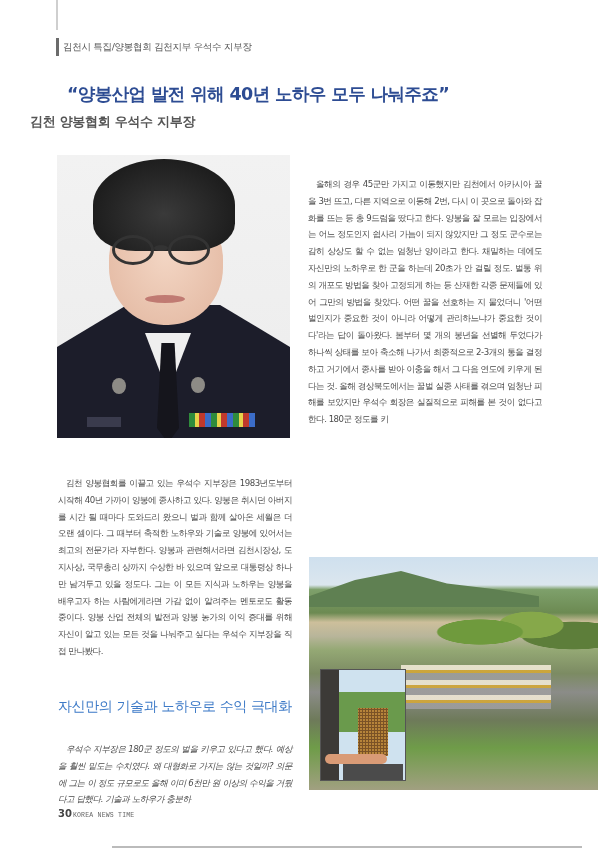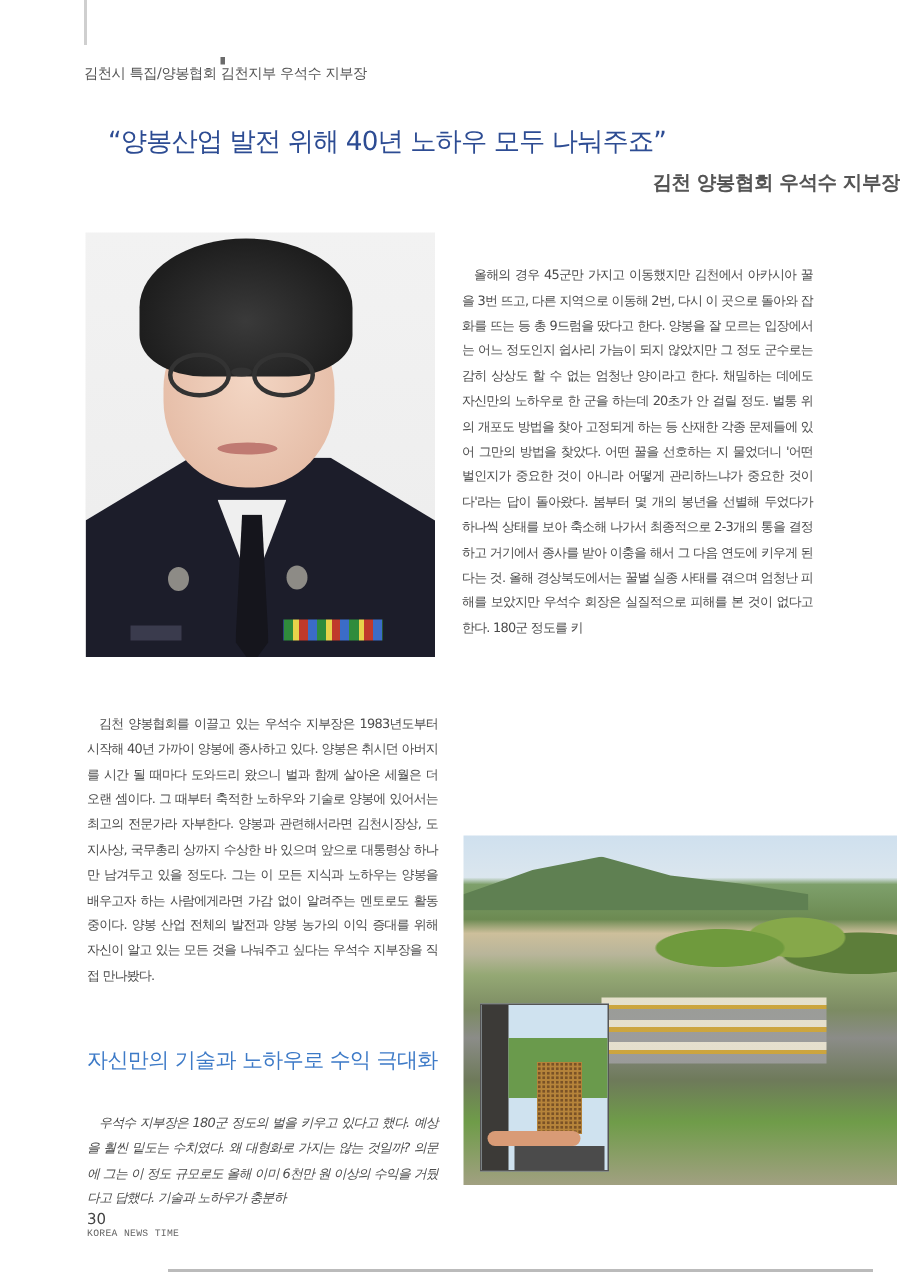--- a/index.html
+++ b/index.html
@@ -1,27 +1,27 @@
 <!DOCTYPE html>
 <html><head>
   <meta charset="utf-8">
   <style>
-    * { margin: 0; padding: 0; box-sizing: border-box; flex-direction: column; }
+    * { margin: 0; padding: 0; box-sizing: border-box; }
     html, body { width: 600px; height: 849px; background: #ffffff; overflow: hidden; }
     body { font-family: "DejaVu Sans", "Liberation Sans", sans-serif; color: #333; position: relative; }
 
     .top-rule { position: absolute; left: 56px; top: 0; width: 2px; height: 30px; background: #cfcfcf; }
     .section-tag { position: absolute; left: 56px; top: 38px; height: 18px; display: flex; align-items: center; }
     .section-tag .bar { width: 3px; height: 18px; background: #6b6b6b; margin-right: 4px; }
     .section-tag .txt { font-size: 9.5px; color: #555; letter-spacing: -0.3px; }
 
     .headline { position: absolute; left: 0; width: 516px; top: 82px; text-align: center;
-      font-size: 17.5px; font-weight: normal; color: #2d4c93; letter-spacing: -0.6px; }
-    .subhead { position: absolute; left: 0; width: 600px; top: 113px; text-align: right;
-      font-size: 13px; font-weight: bold; color: #555; letter-spacing: -0.3px; }
+      font-size: 17.5px; font-weight: bold; color: #2d4c93; letter-spacing: -0.6px; }
+    .subhead { position: absolute; left: 0; width: 600px; top: 113px; text-align: left;
+      font-size: 13px; font-weight: bold; color: #555; letter-spacing: -0.3px; padding-left: 30px; }
 
     .portrait { position: absolute; left: 57px; top: 155px; width: 233px; height: 283px;
       background: linear-gradient(180deg, #f2f2f2 0%, #ececec 100%); overflow: hidden; }
     .portrait .hair { position: absolute; left: 36px; top: 4px; width: 142px; height: 92px;
       background: radial-gradient(ellipse at 50% 60%, #3a3a3a 0%, #1e1e1e 70%); border-radius: 50% 50% 30% 30%; }
     .portrait .face { position: absolute; left: 52px; top: 50px; width: 114px; height: 120px;
       background: radial-gradient(ellipse at 50% 40%, #f3d6c4 0%, #e5bca6 80%); border-radius: 45% 45% 48% 48%; }
     .portrait .glasses { position: absolute; left: 55px; top: 80px; width: 100px; height: 32px; }
     .portrait .glasses span { position: absolute; top: 0; width: 42px; height: 30px; border: 3px solid #333; border-radius: 50%; }
     .portrait .glasses .l { left: 0; } .portrait .glasses .r { left: 56px; }
@@ -60,21 +60,21 @@
                   radial-gradient(ellipse at 85% 55%, #5d7e3a 0 25%, transparent 26%); }
     .landscape .inset { position: absolute; left: 11px; top: 112px; width: 86px; height: 112px; background: #cfe2ef; overflow: hidden; border: 1px solid #555; }
     .landscape .inset .left-dark { position: absolute; left: 0; top: 0; width: 18px; height: 112px; background: #3c3a37; }
     .landscape .inset .green { position: absolute; left: 18px; top: 22px; width: 70px; height: 40px; background: #6a9a4c; }
     .landscape .inset .frame { position: absolute; left: 37px; top: 38px; width: 30px; height: 48px; background: #b6843a;
       background-image: radial-gradient(#7a5226 1px, transparent 1.2px); background-size: 3px 3px; }
     .landscape .inset .arm { position: absolute; left: 4px; top: 84px; width: 62px; height: 10px; background: #d99b76; border-radius: 5px; }
     .landscape .inset .box { position: absolute; left: 22px; top: 94px; width: 60px; height: 18px; background: #4b4b4b; }
 
     .footer { position: absolute; left: 58px; top: 808px; display: flex; align-items: baseline; }
-    .footer .num { font-size: 10px; font-weight: normal; color: #444; margin-right: 1px; }
+    .footer .num { font-size: 10px; font-weight: bold; color: #444; margin-right: 1px; }
     .footer .pub { font-size: 6.5px; color: #666; letter-spacing: 0.2px; font-family: Liberation Mono, monospace; }
     .bottom-rule { position: absolute; left: 112px; top: 846px; width: 470px; height: 2px; background: #bbb; }
   </style>
 </head>
 <body>
 
 <div class="top-rule"></div>
 
 <div class="section-tag">
   <span class="bar"></span>

